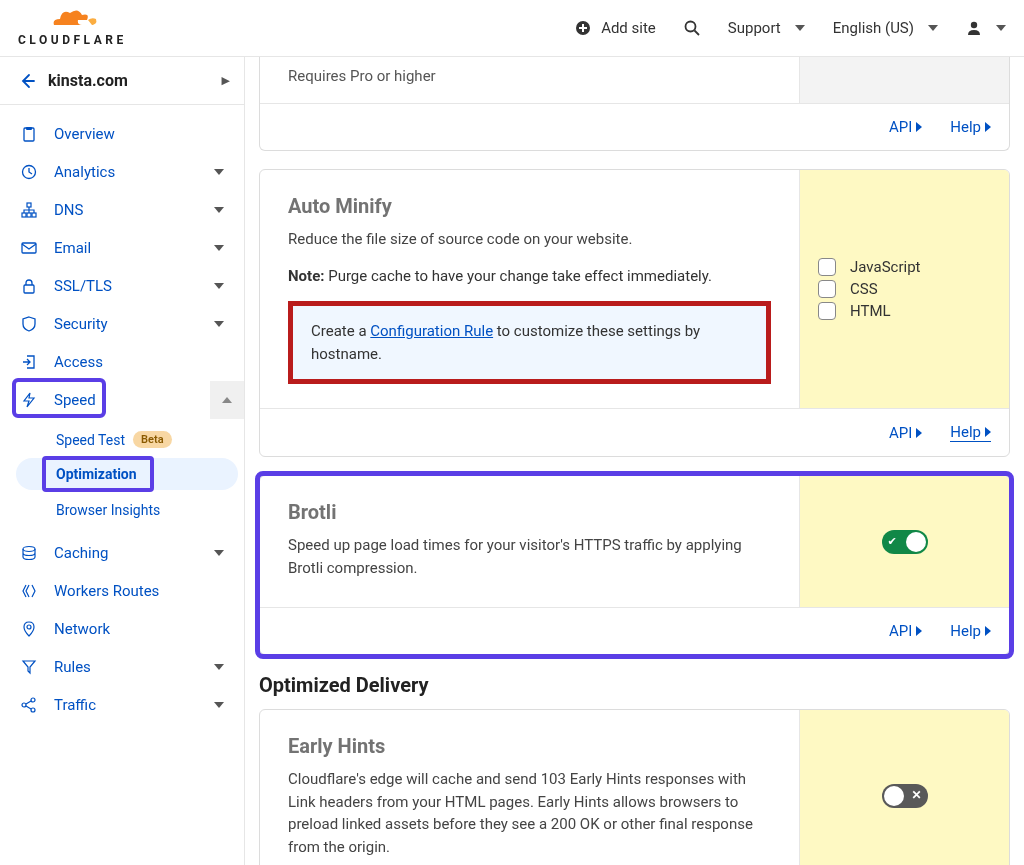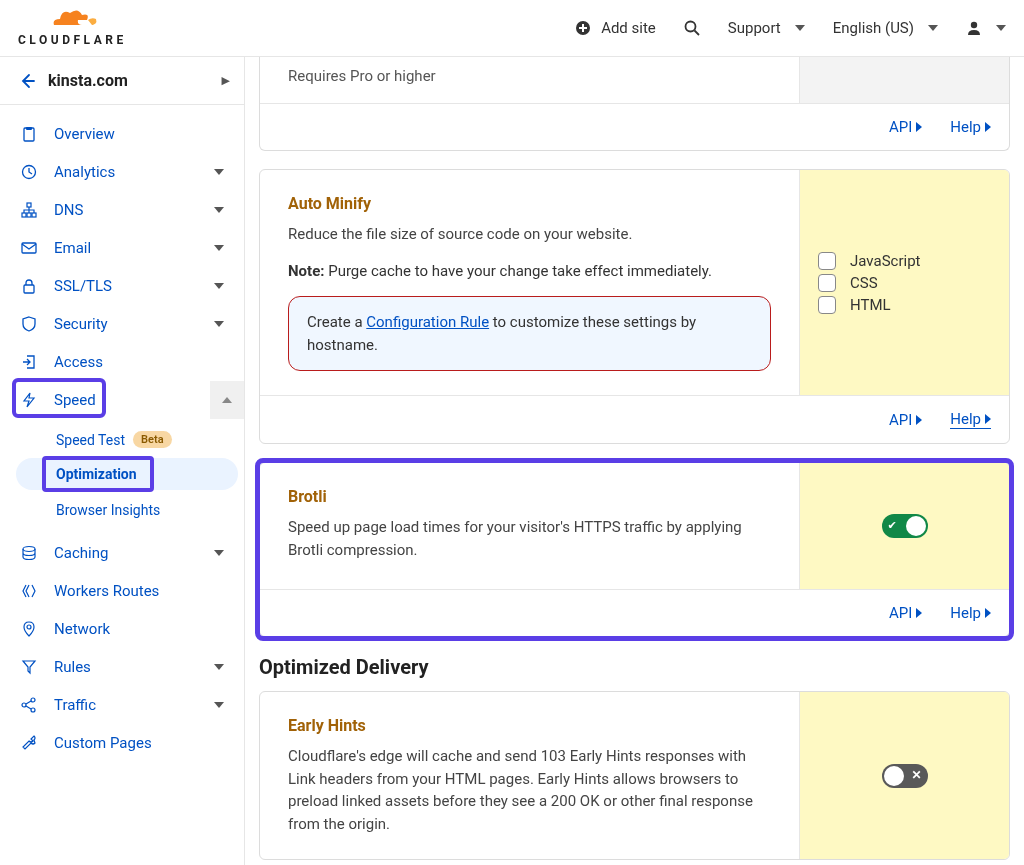--- a/index.html
+++ b/index.html
@@ -34,25 +34,25 @@
   .sub-item.active .active-highlight { position:absolute; left:26px; top:-2px; border:4px solid #5a3ee6; border-radius:4px; height:36px; width:112px; pointer-events:none;}
   
   .main { flex:1; padding:0 14px 20px 14px; background:#fff; }
   .card { border:1px solid #dcdcdc; border-radius:6px; margin-top:0; margin-bottom:18px; overflow:hidden; }
   .card-body { display:flex; }
   .card-left { flex:1; padding:24px 28px; }
   .card-right { width:210px; background:#fef9c3; border-left:1px solid #e6e6e6; padding:20px 18px; display:flex; flex-direction:column; gap:4px; justify-content:center;}
   .card-footer { border-top:1px solid #e6e6e6; display:flex; justify-content:flex-end; gap:28px; padding:14px 18px; }
   .card-footer a { color:#0051c3; font-size:15px; text-decoration:none; cursor:pointer; display:flex; align-items:center; gap:4px;}
   .card-footer a .tri { width:0;height:0;border-top:5px solid transparent;border-bottom:5px solid transparent;border-left:6px solid #0051c3; }
-  .card h3 { font-size:16px; font-weight:700; margin-bottom:10px; color:#a16207;}
+  .card h3 { font-size:20px; font-weight:700; margin-bottom:10px; color:#737373;}
   .card p { font-size:15px; color:#444; line-height:1.5; margin-bottom:14px;}
   .card .note { font-size:15px; color:#333; }
   .card .note b { font-weight:700; }
-  .infobox { border:1px solid #b91c1c; background:#f0f7ff; border-radius:12px; padding:14px 18px; font-size:15px; color:#333; line-height:1.5; margin-top:14px;}
+  .infobox { border:5px solid #b91c1c; background:#f0f7ff; border-radius:0; padding:14px 18px; font-size:15px; color:#333; line-height:1.5; margin-top:14px;}
   .infobox a { color:#0051c3; text-decoration:underline; cursor:pointer;}
   .checkbox-row { display:flex; align-items:center; gap:14px; font-size:15px; color:#333;}
   .checkbox-row .cb { width:18px; height:18px; border:1.5px solid #888; border-radius:4px; cursor:pointer; background:#fff;}
   .toggle { width:46px; height:24px; border-radius:12px; position:relative; cursor:pointer; margin:auto;}
   .toggle.on { background:#118847; }
   .toggle .knob { width:20px; height:20px; border-radius:50%; background:#fff; position:absolute; top:2px; }
   .toggle.on .knob { right:2px; }
   .toggle.on .check { position:absolute; left:6px; top:5px; color:#fff; font-size:11px;}
   .toggle.off { background:#595959; }
   .toggle.off .knob { left:2px; }
@@ -257,28 +257,20 @@
             <svg viewBox="0 0 16 16">
               <circle cx="3" cy="8" r="2" fill="none" stroke="#0051c3" stroke-width="1.2"></circle>
               <circle cx="12" cy="3" r="2" fill="none" stroke="#0051c3" stroke-width="1.2"></circle>
               <circle cx="12" cy="13" r="2" fill="none" stroke="#0051c3" stroke-width="1.2"></circle>
               <path d="M5 7 L10 4 M5 9 L10 12" stroke="#0051c3" stroke-width="1.2"></path>
             </svg>
           </span>
         <span>Traffic</span>
         <span class="chev caret-down"></span>
       </div>
-      <div class="nav-item">
-        <span class="nicon">
-            <svg viewBox="0 0 16 16">
-              <path d="M13 5 Q15 3 13 1 L10 4 L12 6 Q10 8 8 6 L2 12 L4 14 L10 8 Q12 10 14 8 Z" fill="none" stroke="#0051c3" stroke-width="1.2"></path>
-            </svg>
-          </span>
-        <span>Custom Pages</span>
-      </div>
     </div>
   </div>
 
   <div class="main">
 
     <div class="card" style="margin-top:0; border-top:none; border-top-left-radius:0; border-top-right-radius:0;">
       <div class="cardtop">
         <div class="card-left-pad">Requires Pro or higher</div>
         <div class="card-right-pad"></div>
       </div>

